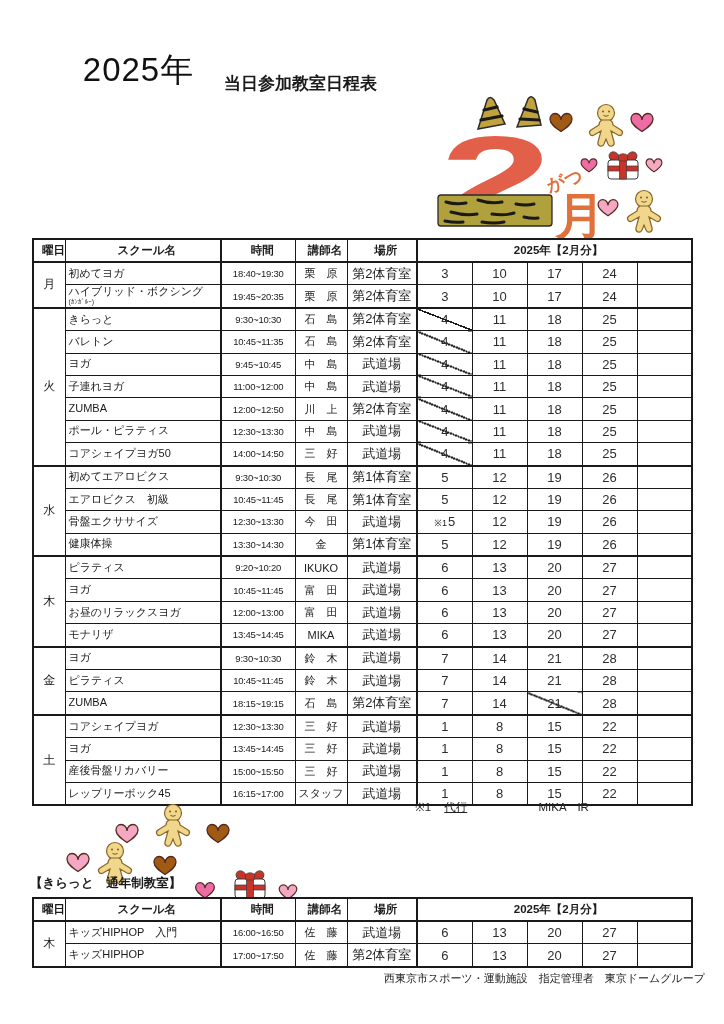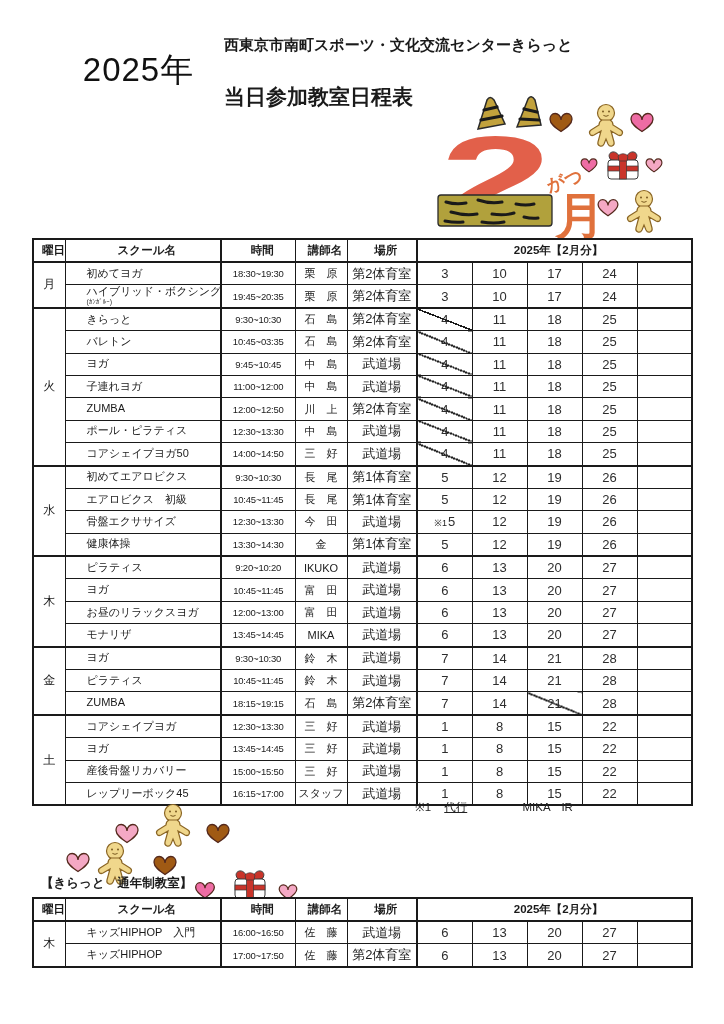--- a/index.html
+++ b/index.html
@@ -6,62 +6,61 @@
   .page {
     position:relative; width:724px; height:1024px; margin:0 auto;
     background:#ffffff; font-family:"Liberation Sans", sans-serif; color:#1a1a1a;
     overflow:hidden;
   }
   .period {
     position:absolute; left:56px; top:50px; width:165px; text-align:center;
     font-size:33px; line-height:1.22; letter-spacing:1px; color:#111;
   }
   .facility { position:absolute; left:224px; top:36px; font-size:15px; font-weight:bold; }
-  .doctitle { position:absolute; left:224px; top:83px; font-size:21px; font-weight:bold;text-align:right; }
+  .doctitle { position:absolute; left:224px; top:72px; font-size:17px; font-weight:bold;text-align:right; }
 
   .illus { position:absolute; left:418px; top:93px; }
   .decor { position:absolute; left:55px; top:800px; }
 
   .t1 { position:absolute; left:32px; top:238px; }
   .t2 { position:absolute; left:32px; top:897px; }
 
   table.sched { border-collapse:collapse; table-layout:fixed; width:660px; border:2px solid #1a1a1a; background:#fff; }
   .sched th, .sched td { border:1px solid #1a1a1a; padding:0; overflow:hidden; white-space:nowrap; }
   .sched th { font-size:11.5px; font-weight:bold; text-align:center; height:21px; border-bottom-width:2px;padding-left:8px; }
   .sched td { height:21.4px; }
   td.c-day { text-align:center; font-size:12px; }
-  td.c-school { font-size:11px; text-align:left; padding-left:21px; line-height:1.08; }
+  td.c-school { font-size:11px; text-align:left; padding-left:3px; line-height:1.08; }
   td.c-school .sub { display:block; font-size:7px; color:#333; }
   td.c-time { font-size:9.5px; text-align:center; letter-spacing:-0.2px; }
   td.c-inst { font-size:11px; text-align:center; }
   td.c-place { font-size:13px; text-align:center; }
   td.c-date { font-size:13px; text-align:center; color:#2d2d2d; }
   td.c-date .mark { font-size:9px; margin-right:1px; color:#1a1a1a; }
   .bl2 { border-left-width:2px !important; }
   tr.group-start > td { border-top:2px solid #1a1a1a; }
   td.struck {
     background-image:linear-gradient(to top right, transparent 47.5%, #1a1a1a 47.5%, #1a1a1a 51.5%, transparent 51.5%);
   }
 
   .note { position:absolute; left:415px; top:799px; font-size:11.5px; color:#222; }
   .note .n-mark { margin-right:10px; }
-  .note .n-label { margin-right:52px;text-decoration:underline; }
-  .section-label { position:absolute; left:41px; top:875px; font-size:12.5px; font-weight:bold; }
+  .note .n-label { margin-right:68px;text-decoration:underline; }
+  .section-label { position:absolute; left:30px; top:875px; font-size:12.5px; font-weight:bold; }
   .footer { position:absolute; right:19px; top:971px; font-size:11px; color:#222; }
 </style>
 </head>
 <body>
 
 <div class="page">
 
   <div class="period">
     <div>2025年</div>
   </div>
 
-  <div class="facility">西東京市南町スポーツ・文化交流センターきらっと</div>
   <div class="doctitle">当日参加教室日程表</div>
 
   <svg class="illus" width="285" height="147" viewBox="0 0 285 147">
     <defs>
       <path id="heartP" d="M0 5 C 0 1 -3 -1.5 -5.8 -1.5 C -9.4 -1.5 -11 1.6 -11 4.2 C -11 9 -5.5 12.8 0 16.5 C 5.5 12.8 11 9 11 4.2 C 11 1.6 9.4 -1.5 5.8 -1.5 C 3 -1.5 0 1 0 5 Z"></path>
       <g id="gingerP">
         <circle cx="0" cy="-13" r="8.5"></circle>
         <path d="M-4 -6 C -6 -5 -7 -3 -7 -1 L -15 4 C -18 6 -16 11 -12 9 L -5 5 L -8 16 C -9 20 -4 22 -2 18 L 0 13 L 2 18 C 4 22 9 20 8 16 L 5 5 L 12 9 C 16 11 18 6 15 4 L 7 -1 C 7 -3 6 -5 4 -6 Z"></path>
         <circle cx="-3" cy="-14.5" r="1" fill="#7a5a20" stroke="none"></circle>
         <circle cx="3" cy="-14.5" r="1" fill="#7a5a20" stroke="none"></circle>
@@ -125,21 +124,21 @@
             <th>曜日</th>
             <th>スクール名</th>
             <th class="bl2">時間</th>
             <th>講師名</th>
             <th>場所</th>
             <th class="bl2" colspan="5">2025年【2月分】</th>
           </tr>
           <tr class="group-start">
             <td class="c-day" rowspan="2">月</td>
             <td class="c-school">初めてヨガ</td>
-            <td class="c-time bl2">18:30~19:30</td>
+            <td class="c-time bl2">18:40~19:30</td>
             <td class="c-inst">栗　原</td>
             <td class="c-place">第2体育室</td>
             <td class="c-date bl2">3</td>
             <td class="c-date">10</td>
             <td class="c-date">17</td>
             <td class="c-date">24</td>
             <td class="c-date"></td>
           </tr>
           <tr>
             <td class="c-school">ハイブリッド・ボクシング<span class="sub">(ｶﾝｶﾞﾙｰ)</span></td>
@@ -159,21 +158,21 @@
             <td class="c-inst">石　島</td>
             <td class="c-place">第2体育室</td>
             <td class="c-date bl2 struck">4</td>
             <td class="c-date">11</td>
             <td class="c-date">18</td>
             <td class="c-date">25</td>
             <td class="c-date"></td>
           </tr>
           <tr>
             <td class="c-school">バレトン</td>
-            <td class="c-time bl2">10:45~03:35</td>
+            <td class="c-time bl2">10:45~11:35</td>
             <td class="c-inst">石　島</td>
             <td class="c-place">第2体育室</td>
             <td class="c-date bl2 struck">4</td>
             <td class="c-date">11</td>
             <td class="c-date">18</td>
             <td class="c-date">25</td>
             <td class="c-date"></td>
           </tr>
           <tr>
             <td class="c-school">ヨガ</td>
@@ -466,14 +465,15 @@
             <td class="c-date bl2">6</td>
             <td class="c-date">13</td>
             <td class="c-date">20</td>
             <td class="c-date">27</td>
             <td class="c-date"></td>
           </tr>
         </tbody>
       </table>
   </div>
 
+  <div class="footer">西東京市スポーツ・運動施設　指定管理者　東京ドームグループ</div>
 
 </div>
 
 </body></html>

